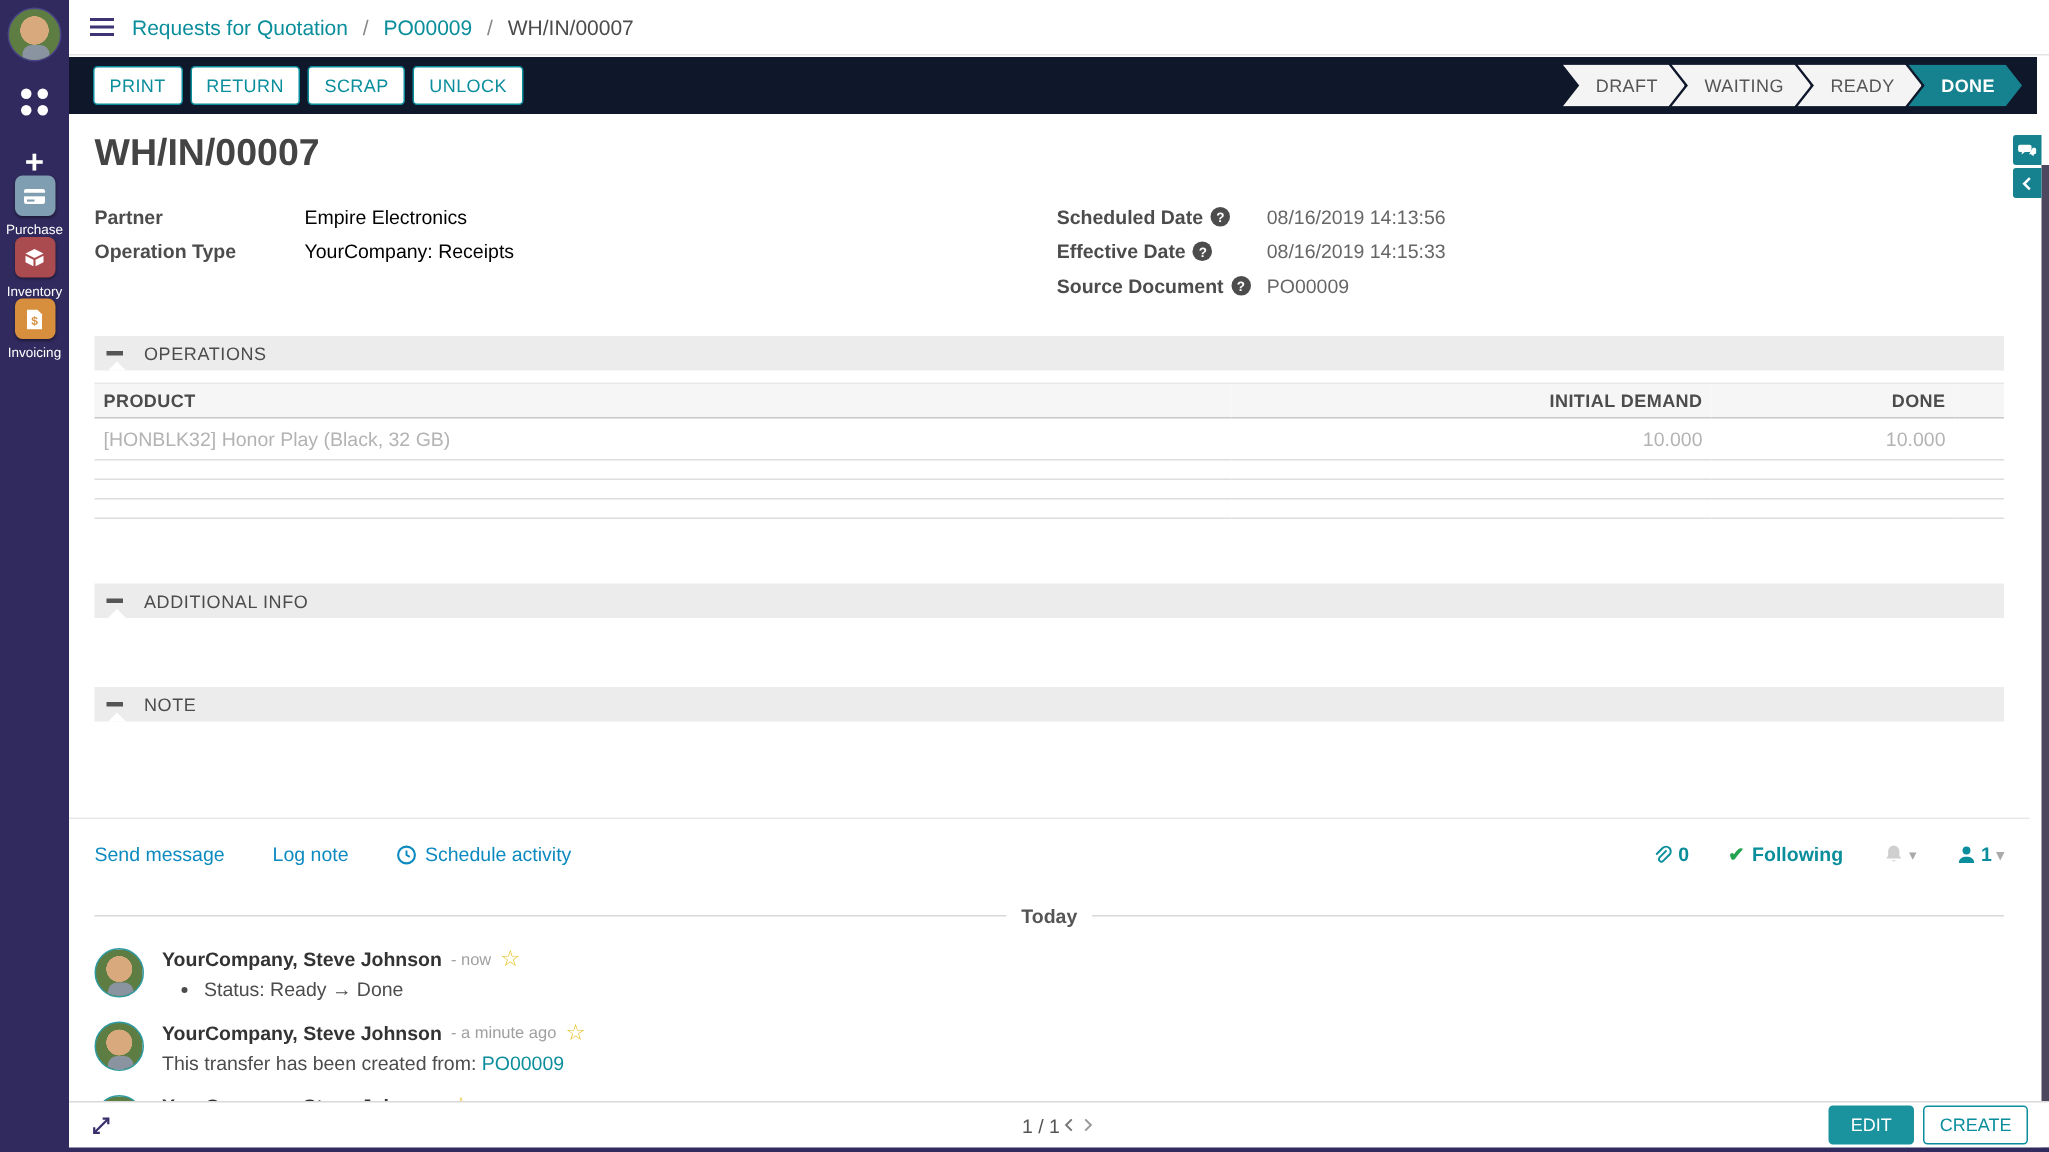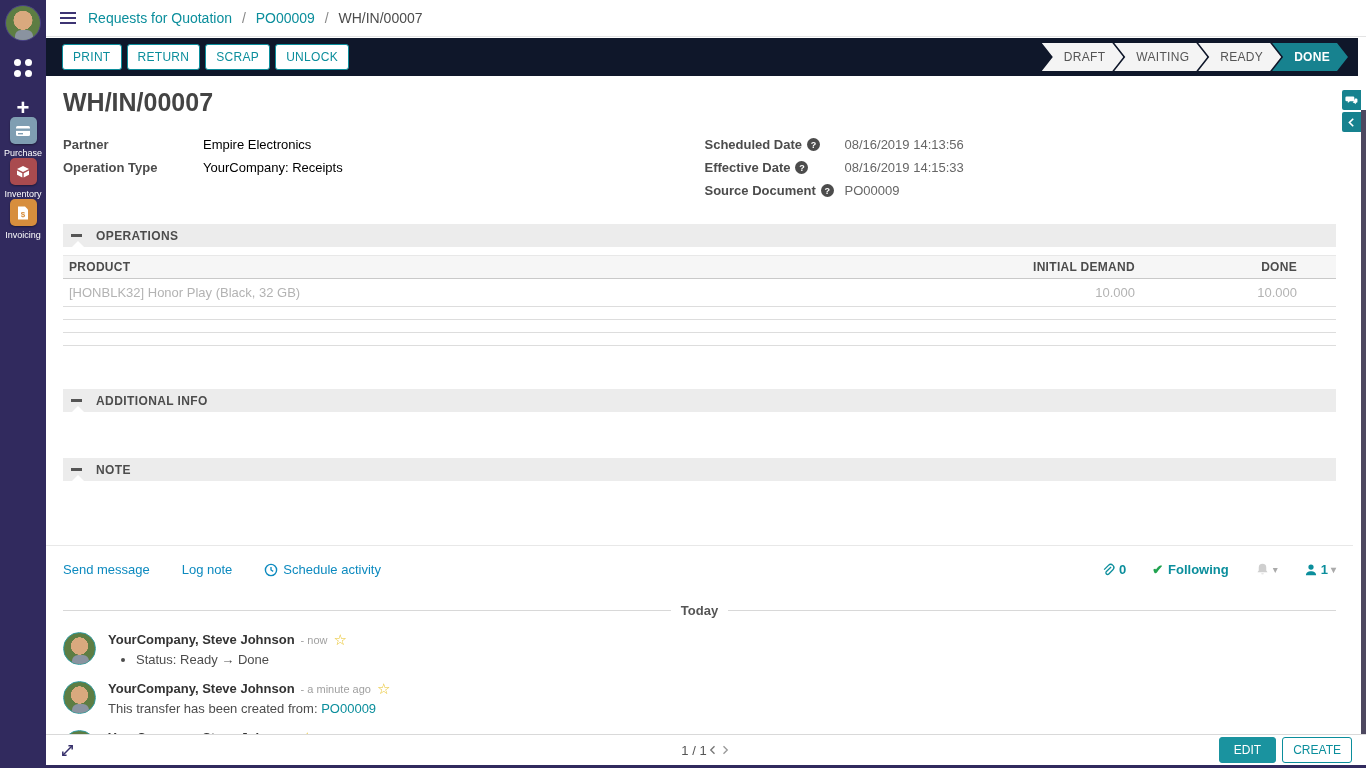--- a/index.html
+++ b/index.html
@@ -55,21 +55,21 @@
   .frow { display:flex; margin-bottom:8px; font-size:13px; align-items:baseline; }
   .frow label { width:140px; font-weight:bold; color:#4c4c4c; flex:none; display:flex; align-items:center; gap:5px;}
   .frow .val { color:#666; }
   .frow .val a { color:#000000; text-decoration:none; cursor:pointer; }
   .help { display:inline-flex; width:13px; height:13px; border-radius:50%; background:#4c4c4c;
           color:#fff; font-size:9px; font-weight:bold; align-items:center; justify-content:center; }
 
   .section-strip { position:relative; background:#ececec; height:23px; display:flex;
                    align-items:center; padding-left:8px; margin-top:0; }
   .section-strip .minus { width:11px; height:3px; background:#555; margin-right:14px; cursor:pointer; }
-  .section-strip .stitle { font-size:12px; font-weight:bold; color:#4c4c4c; letter-spacing:.4px; }
+  .section-strip .stitle { font-size:12px; font-weight:normal; color:#4c4c4c; letter-spacing:.4px; }
   .section-strip::after { content:""; position:absolute; left:9px; bottom:0; width:0; height:0;
                    border-left:6px solid transparent; border-right:6px solid transparent;
                    border-bottom:6px solid #fff; }
 
   .op-table { width:100%; border-collapse:collapse; margin-top:8px; font-size:12px; }
   .op-table th { background:#f6f6f6; color:#4c4c4c; text-align:left; font-size:12px;
                  border-bottom:1px solid #c9c9c9; border-top:1px solid #e8e8e8;
                  padding:4px 6px; letter-spacing:.3px; }
   .op-table th.num, .op-table td.num { text-align:right; }
   .op-table td { padding:6px 6px; border-bottom:1px solid #ddd; color:#b3b3b3; font-size:13px; }

